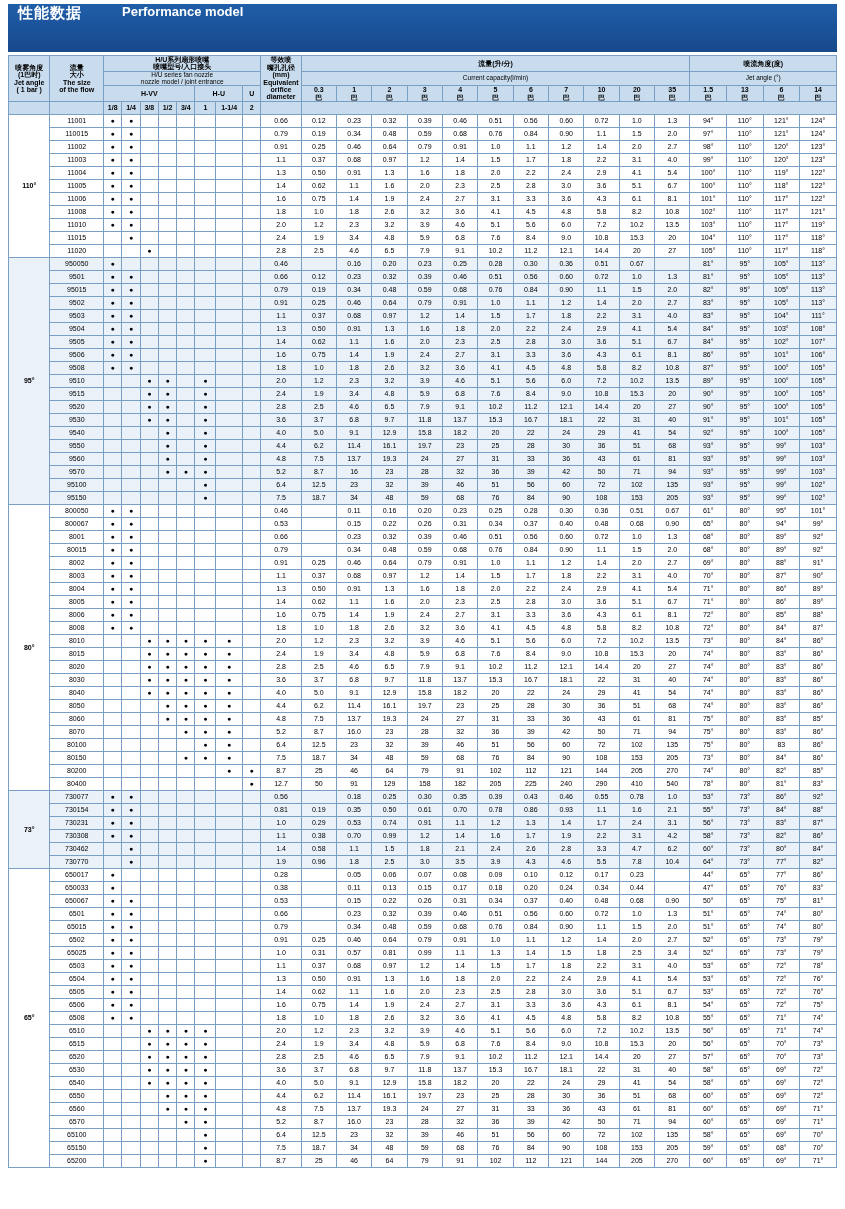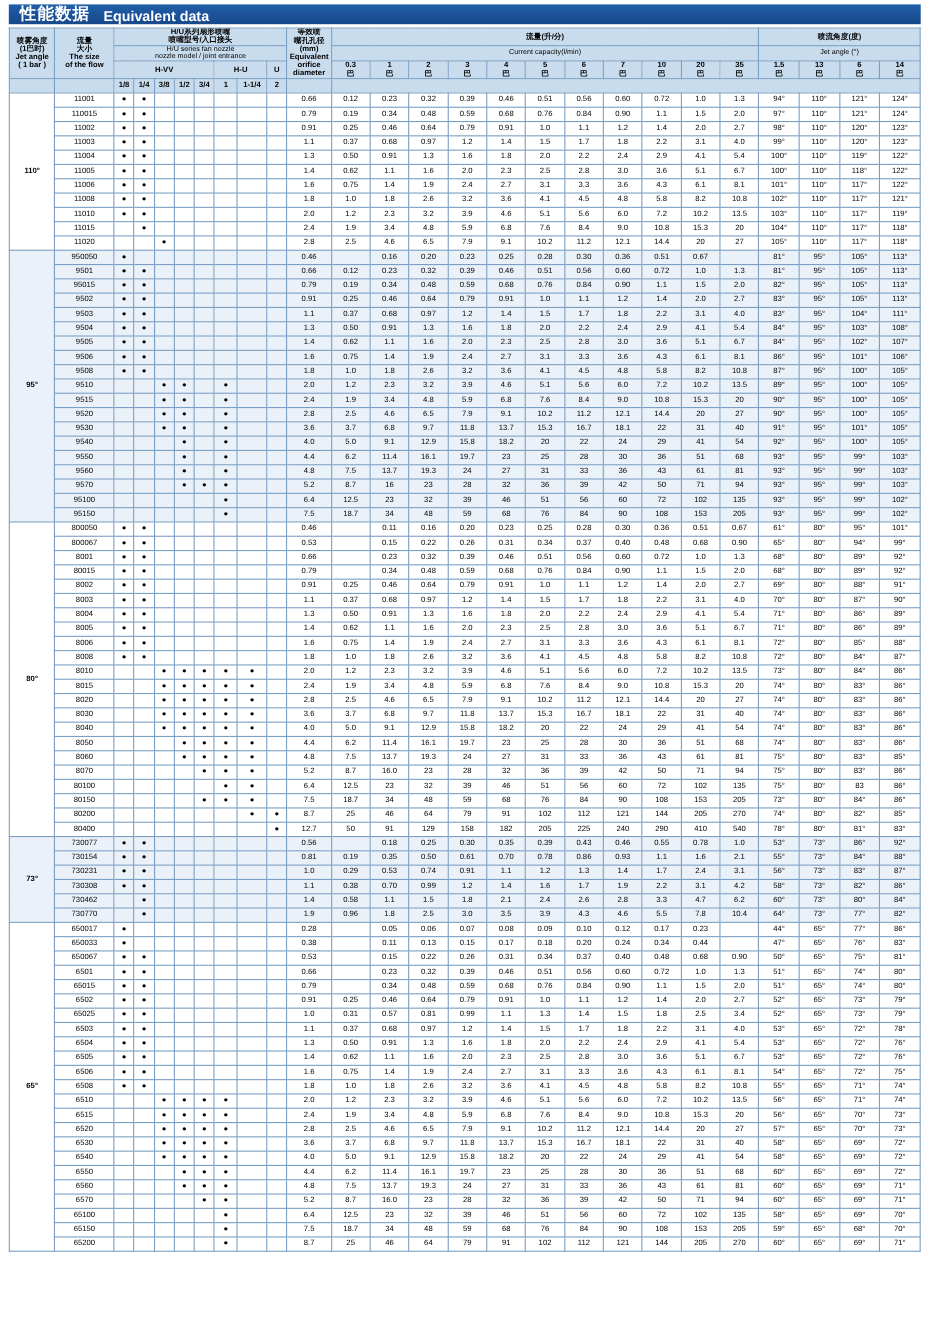--- a/index.html
+++ b/index.html
@@ -10,26 +10,27 @@
   }
   .page {
     width: 845px;
     height: 1209px;
     position: relative;
     background: #fff;
     padding: 0;
   }
   
   .titlebar {
-    height: 18px;
+    height: 48px;
     background: linear-gradient(to bottom, #1f5fa8 0%, #1b539a 50%, #17498b 100%);
     display: flex;
-    align-items: flex-end;
+    align-items: flex-start;
     padding-left: 10px;
     margin: 4px 8px 3px 8px;
+    gap: 28px;
   }
   .titlebar .cn {
     color: #ffffff;
     font-size: 15px;
     font-weight: bold;
     letter-spacing: 1px;
   }
   .titlebar .en {
     color: #ffffff;
     font-size: 13px;
@@ -85,21 +86,21 @@
   .orifice { font-size: 7px; }
   .vhdr { font-size: 6px; line-height:1.05; }
 </style>
 </head>
 <body>
 
 <div class="page">
 
   <div class="titlebar">
     <span class="cn">性能数据</span>
-    <span class="en">Equivalent data</span>
+    <span class="en">Performance model</span>
   </div>
 
   <table class="perf">
     <colgroup>
       <col style="width:34px">
       <col style="width:44px">
       <col style="width:15px">
         <col style="width:15px">
         <col style="width:15px">
         <col style="width:15px">

